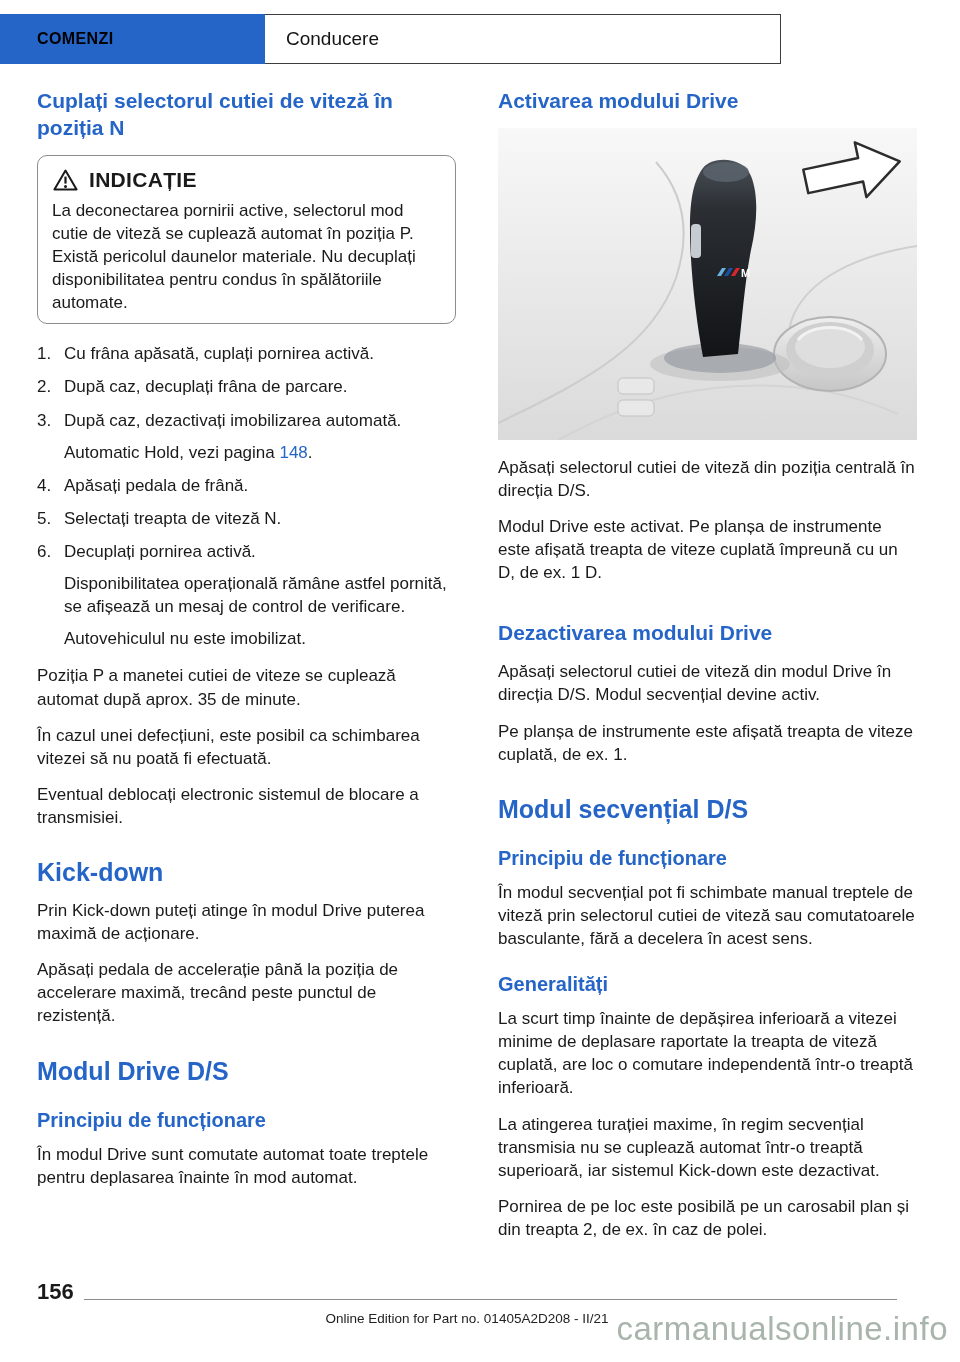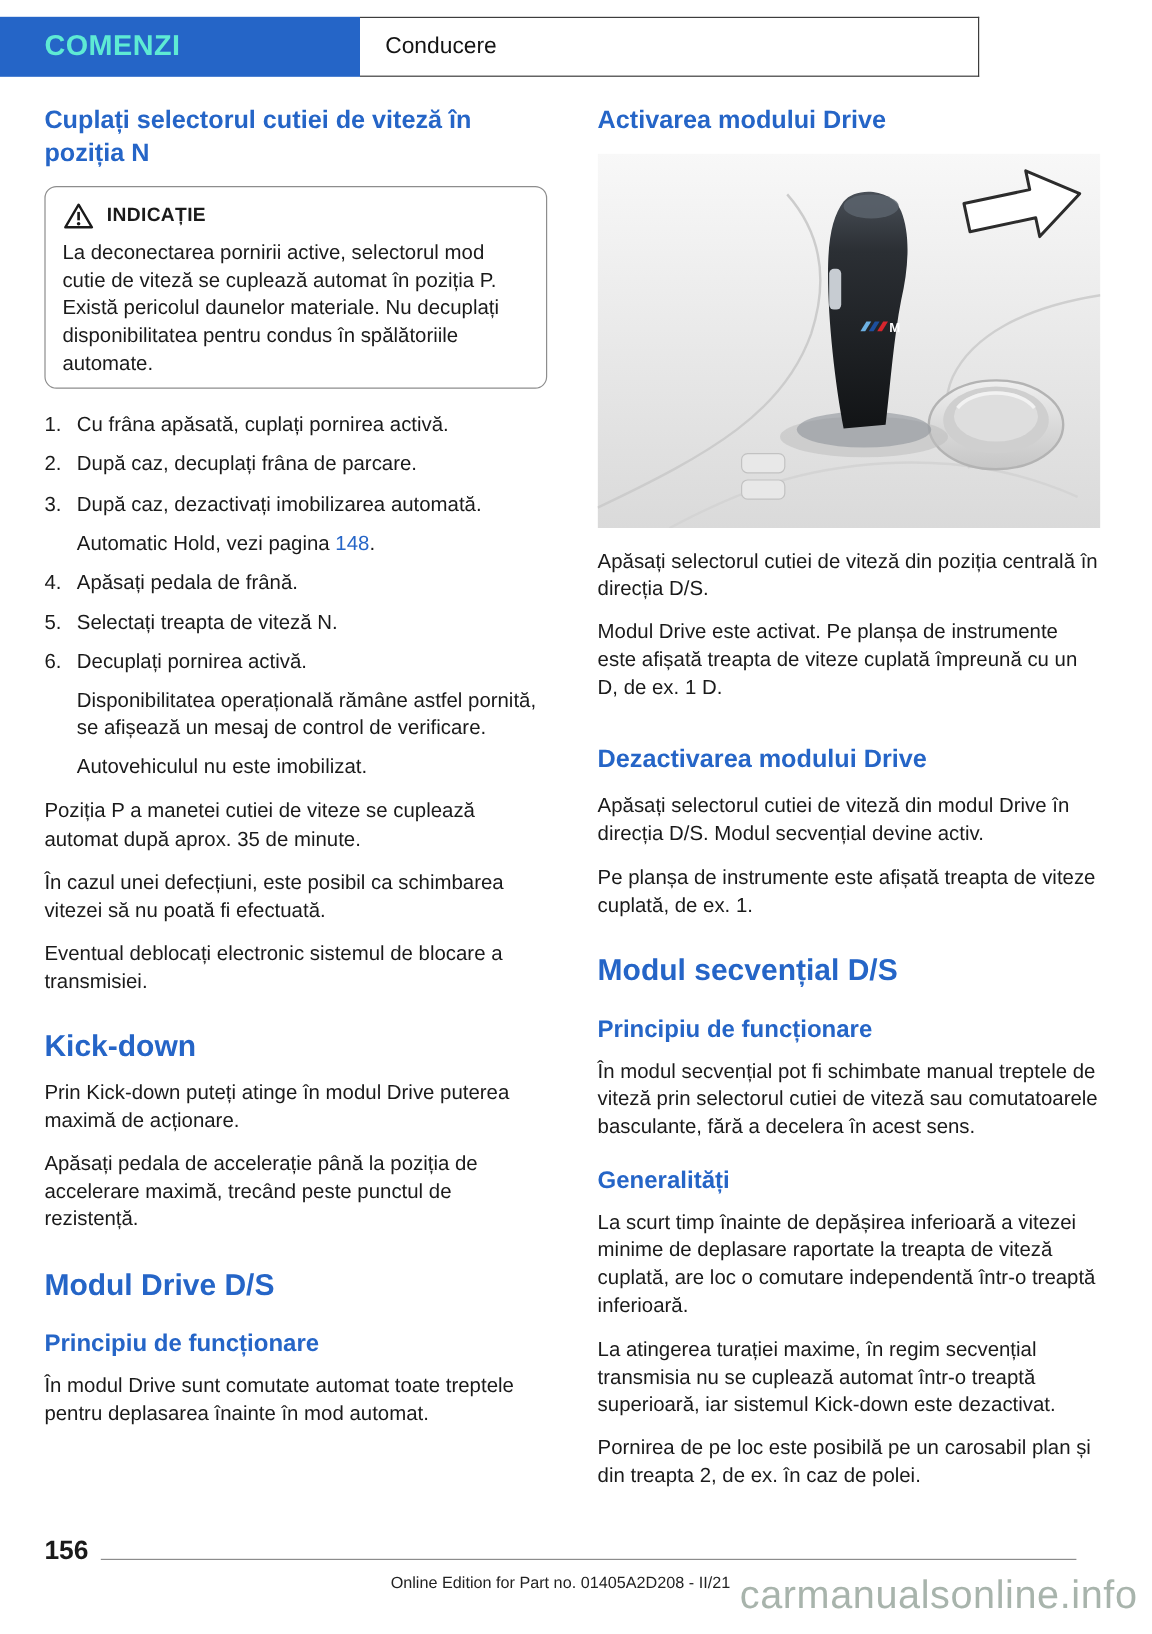--- a/index.html
+++ b/index.html
@@ -7,44 +7,44 @@
   html,body { margin:0; padding:0; }
   body {
     width:960px; height:1362px; position:relative; overflow:hidden;
     background:#ffffff; color:#1a1a1a;
     font-family:"Liberation Sans", sans-serif;
   }
 
   
   .header { display:flex; margin-top:14px; }
   .chapter-tab {
-    width:300px; height:50px; background:var(--accent); color:#5eead4;
+    width:265px; height:50px; background:var(--accent); color:#000000;
     display:flex; align-items:center; padding-left:37px;
-    font-size:24px; font-weight:bold; letter-spacing:.4px;
+    font-size:16px; font-weight:bold; letter-spacing:.4px;
   }
   .section-tab {
     width:516px; height:50px; border:1px solid #3d3d3d; border-left:none;
     display:flex; align-items:center; padding-left:21px; font-size:19px; color:#141414;
   }
 
   
   .content { display:flex; gap:42px; padding:24px 0 0 37px; }
   .col { width:419px; }
 
   .h-section { color:var(--accent); font-size:21px; font-weight:bold; line-height:1.28; margin:0 0 13px 0; }
   .h-big     { color:var(--accent); font-size:25px; font-weight:bold; line-height:1.2;  margin:28px 0 12px 0; }
   .h-sub     { color:var(--accent); font-size:20px; font-weight:bold; line-height:1.25; margin:22px 0 10px 0; }
 
   p, .step, .notice-body { font-size:17px; line-height:1.36; }
   p { margin:0 0 13px 0; }
 
   
   .notice { border:1px solid #8d8d8d; border-radius:10px; padding:12px 14px 9px 14px; margin:4px 0 18px 0; }
   .notice-head { display:flex; align-items:center; gap:10px; margin-bottom:7px; }
-  .notice-title { font-weight:bold; font-size:16px; letter-spacing:.3px; }
+  .notice-title { font-weight:bold; font-size:21px; letter-spacing:.3px; }
   .notice-icon svg { display:block; }
 
   
   .steps { margin:0 0 14px 0; padding:0; list-style:none; }
   .step { display:flex; margin-bottom:10px; }
   .step-num { flex:none; width:27px; }
   .step-body { flex:1; }
   .step-sub { margin-top:9px; }
 
   .page-link { color:var(--accent); text-decoration:none; cursor:pointer; }

